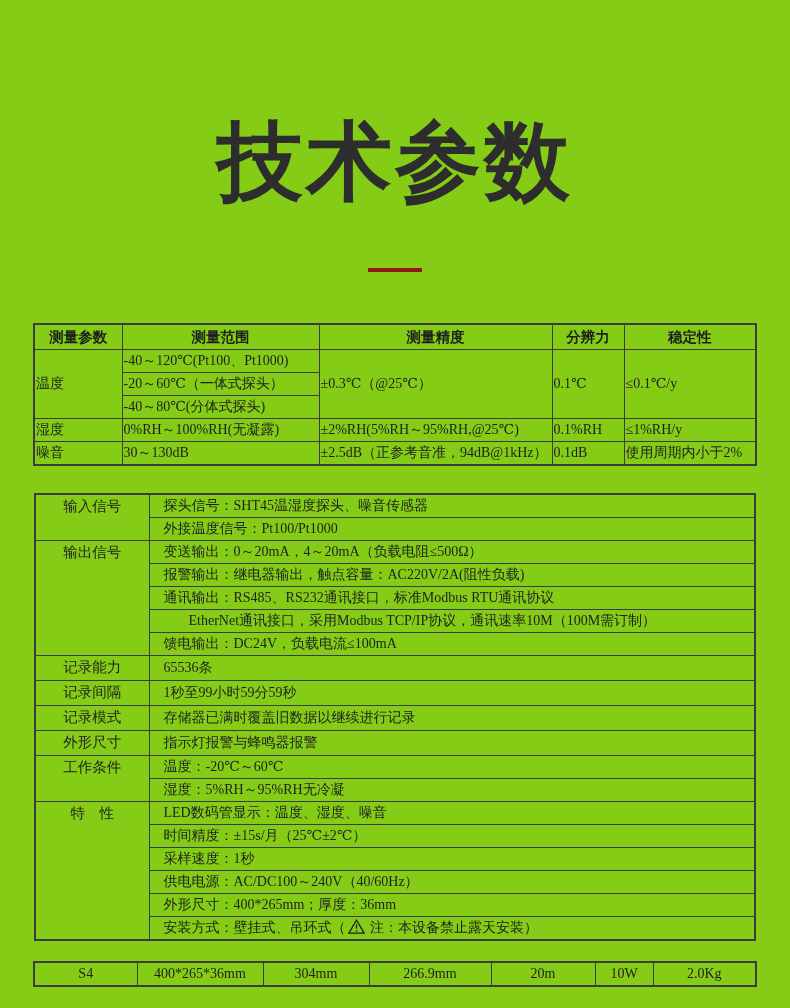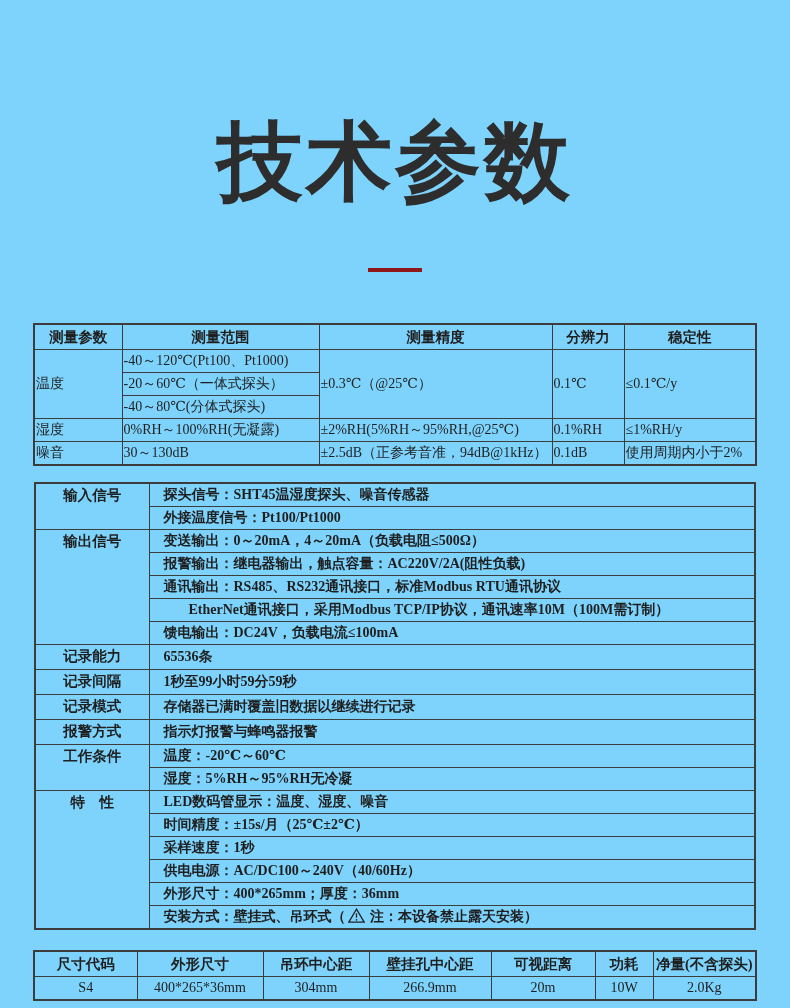--- a/index.html
+++ b/index.html
@@ -4,21 +4,21 @@
 <style>
   html, body {
     margin: 0;
     padding: 0;
     background: #fdfbfb;
   }
   .page {
     position: relative;
     width: 790px;
     height: 1008px;
-    background: #7dd3fc;
+    background: #84cc16;
     overflow: hidden;
     font-family: "Liberation Serif", "DejaVu Serif", serif;
     color: #1f1f1f;
   }
   .page-title {
     margin: 0;
     padding-top: 118px;
     text-align: center;
     font-family: "Liberation Sans", "DejaVu Sans", sans-serif;
     font-weight: 900;
@@ -58,23 +58,22 @@
     text-align: center;
     margin-left: 24px;
   }
   .t1 td {
     height: 20px;
     vertical-align: middle;
   }
   
   .t2 {
     width: 720px;
-    margin: 16px auto 0 auto;
+    margin: 27px auto 0 auto;
     border: 2px solid #3c3c3c;
-    font-weight: bold;
   }
   .t2 td {
     height: 20px;
   }
   .t2 td.label {
     text-align: center;
     vertical-align: top;
     padding-top: 3px;
     font-size: 14.5px;
   }
@@ -199,21 +198,21 @@
     </tr>
     <tr>
       <td class="label">记录间隔</td>
       <td class="content">1秒至99小时59分59秒</td>
     </tr>
     <tr>
       <td class="label">记录模式</td>
       <td class="content">存储器已满时覆盖旧数据以继续进行记录</td>
     </tr>
     <tr>
-      <td class="label">报警方式</td>
+      <td class="label">外形尺寸</td>
       <td class="content">指示灯报警与蜂鸣器报警</td>
     </tr>
     <tr>
       <td class="label" rowspan="2">工作条件</td>
       <td class="content">温度：-20℃～60℃</td>
     </tr>
     <tr>
       <td class="content">湿度：5%RH～95%RH无冷凝</td>
     </tr>
     <tr>
@@ -248,29 +247,20 @@
     <colgroup>
       <col style="width:103px">
         <col style="width:126px">
         <col style="width:106px">
         <col style="width:122px">
         <col style="width:104px">
         <col style="width:58px">
         <col style="width:103px">
     </colgroup>
     <tbody>
-        <tr>
-      <th>尺寸代码</th>
-      <th>外形尺寸</th>
-      <th>吊环中心距</th>
-      <th>壁挂孔中心距</th>
-      <th>可视距离</th>
-      <th>功耗</th>
-      <th>净量(不含探头)</th>
-    </tr>
     <tr>
       <td>S4</td>
       <td>400*265*36mm</td>
       <td>304mm</td>
       <td>266.9mm</td>
       <td>20m</td>
       <td>10W</td>
       <td>2.0Kg</td>
     </tr>
   </tbody>

